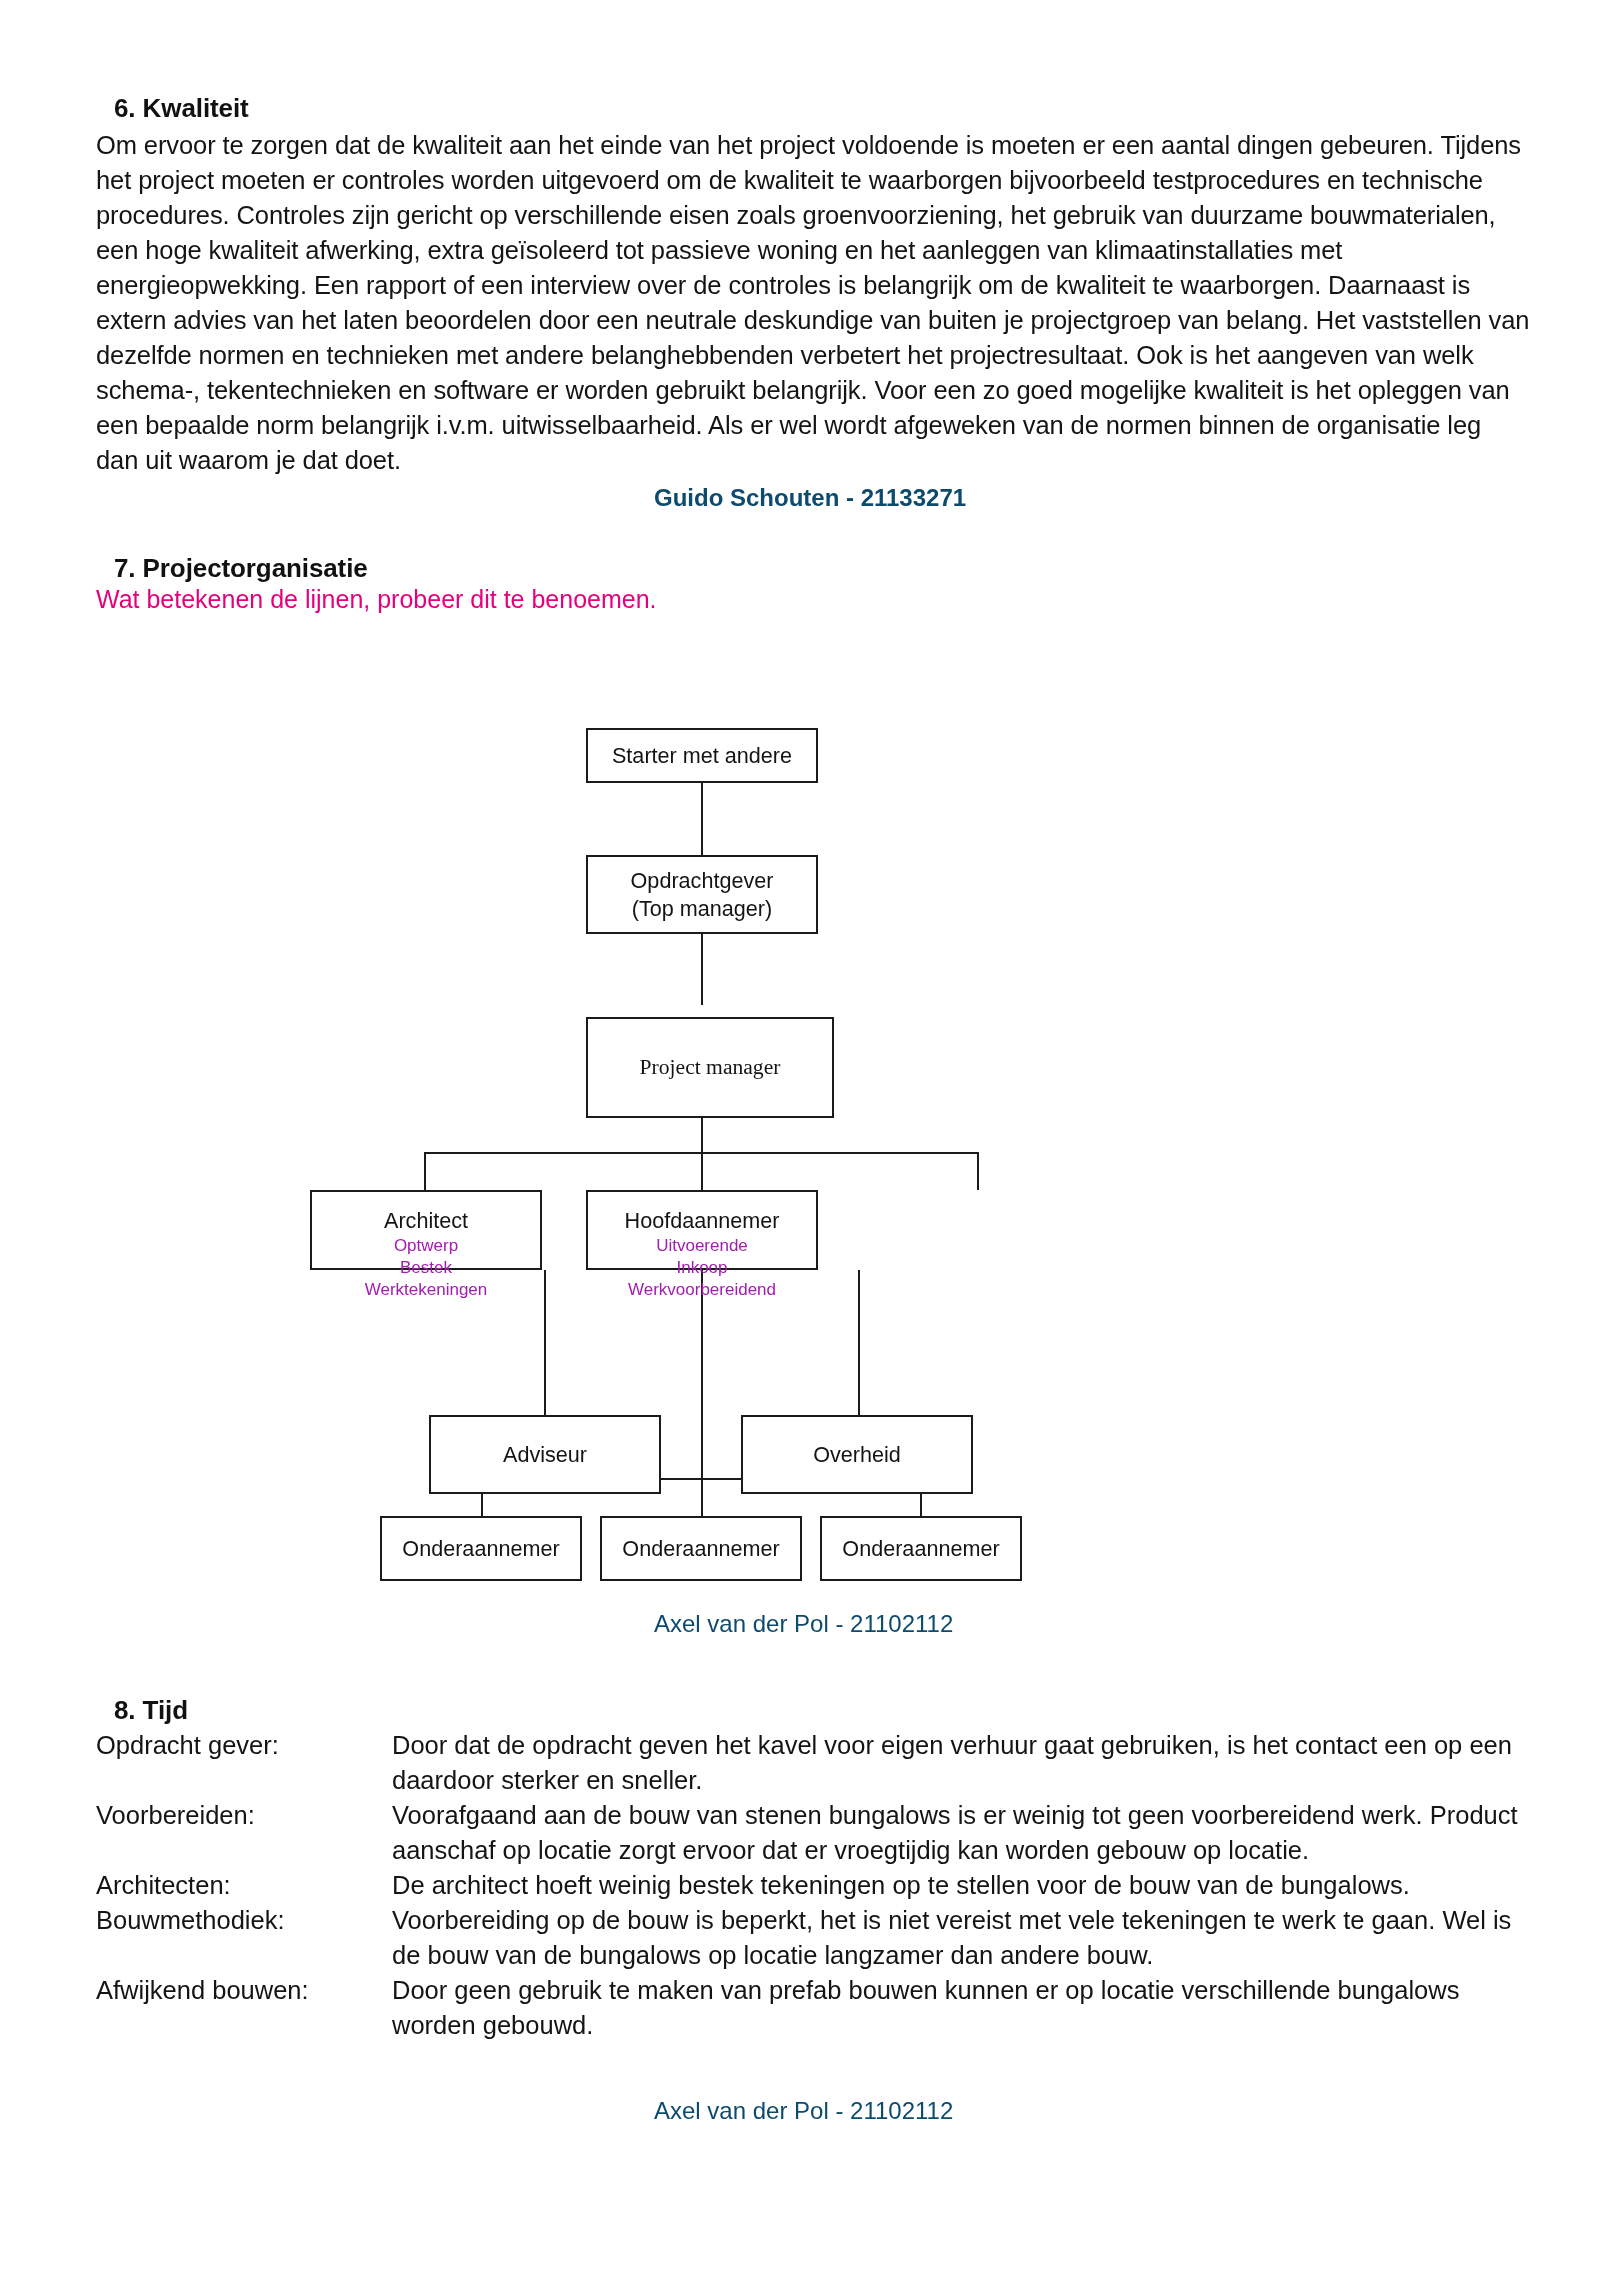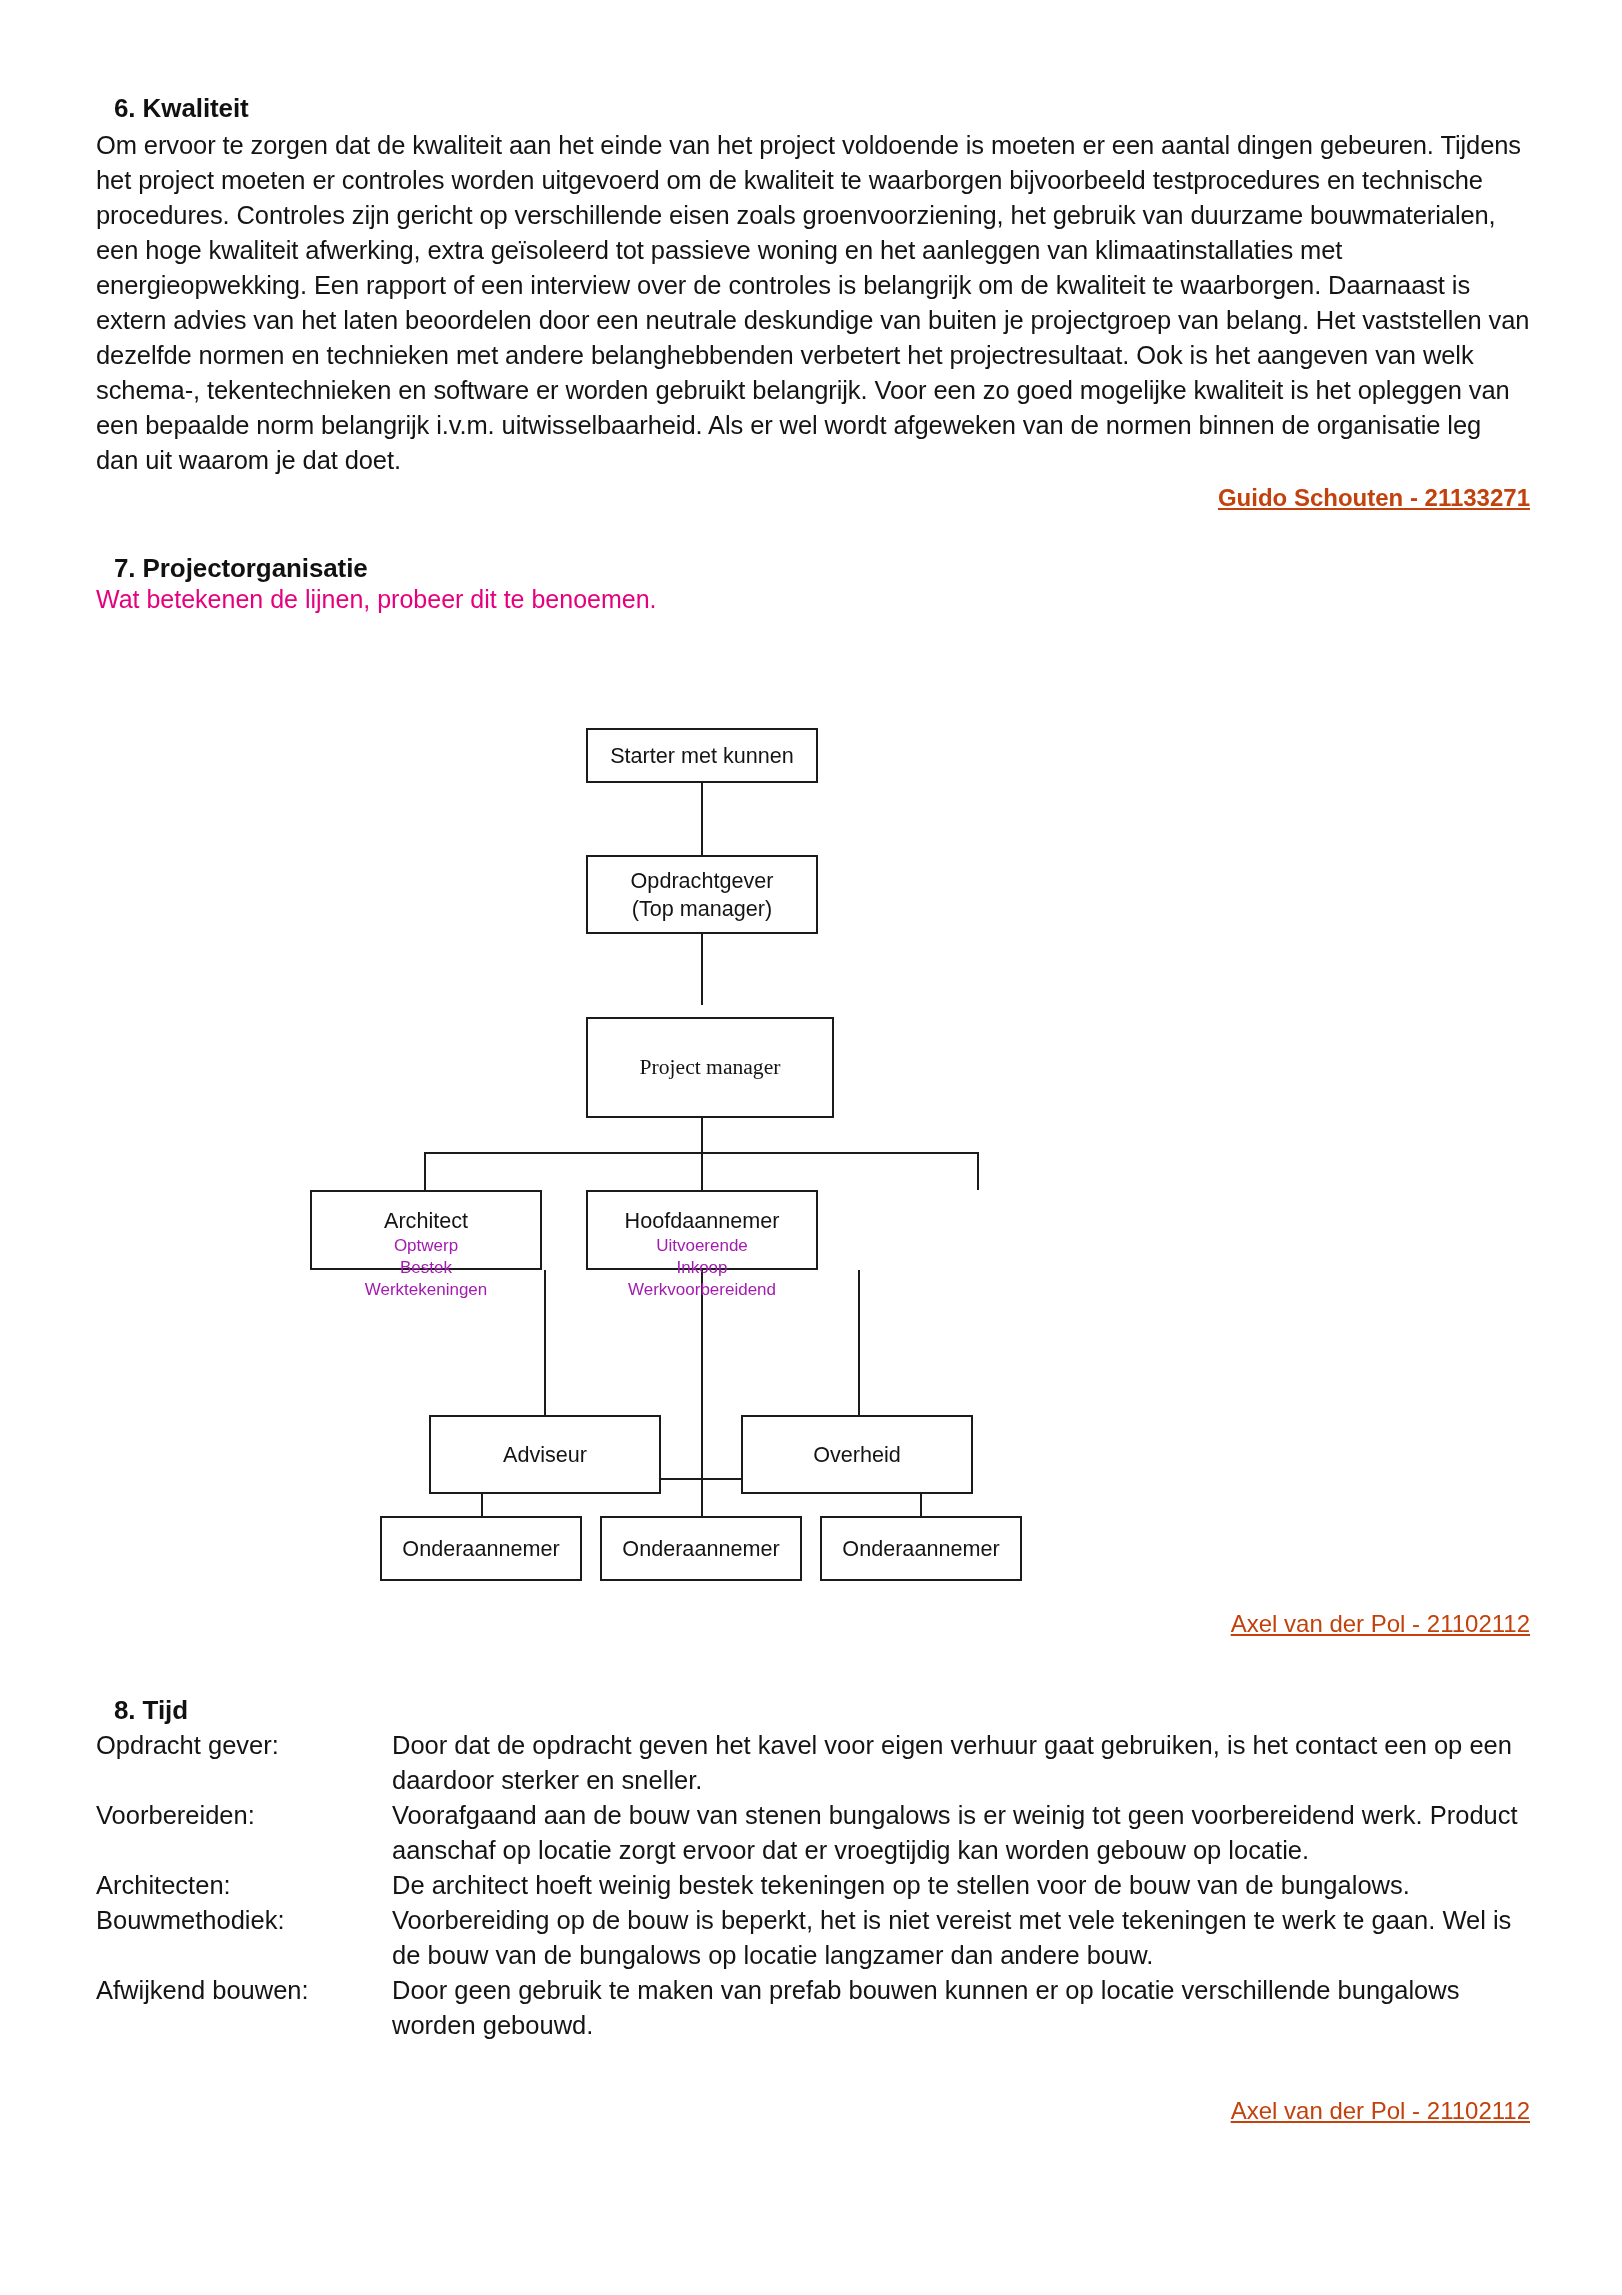--- a/index.html
+++ b/index.html
@@ -17,23 +17,22 @@
   .sec-title {
     font-size:26px; font-weight:bold; color:#111111;
     letter-spacing:-0.1px;
     margin-left:18px;
   }
   .body-text {
     font-size:25.5px; line-height:35px; color:#141414;
     letter-spacing:-0.1px;
   }
   .signature {
-    font-size:24px; font-weight:bold; color:#c2410c;
-    text-align:right;
-    text-decoration:underline;
+    font-size:24px; font-weight:bold; color:#0c4a6e;
+    text-align:left;
   }
   .signature.light { font-weight:normal; }
   .note-pink { font-size:25px; color:#e6007e; line-height:34px; }
 
   
   #sec6-title   { position:absolute; left:96px; top:93px; }
   #sec6-body    { position:absolute; left:96px; top:128px; width:1434px; }
   #sig1         { position:absolute; left:654px; top:484px; width:876px; }
   #sec7-title   { position:absolute; left:96px; top:553px; }
   #sec7-note    { position:absolute; left:96px; top:582px; width:1309px; }
@@ -119,21 +118,21 @@
 
     <div class="conn v" style="left:858px; top:563px; height:145px;"></div>
 
     <div class="conn v" style="left:701px; top:563px; height:209px;"></div>
     <div class="conn h" style="left:481px; top:771px; width:441px;"></div>
     <div class="conn v" style="left:481px; top:771px; height:38px;"></div>
     <div class="conn v" style="left:701px; top:771px; height:38px;"></div>
     <div class="conn v" style="left:920px; top:771px; height:38px;"></div>
 
     <div class="node centered" style="left:586px; top:21px; width:232px; height:55px;">
-      <div class="n-title">Starter met kunnen</div>
+      <div class="n-title">Starter met andere</div>
     </div>
 
     <div class="node centered" style="left:586px; top:148px; width:232px; height:79px;">
       <div class="n-title">Opdrachtgever</div>
       <div class="n-title">(Top manager)</div>
     </div>
 
     <div class="node centered" style="left:586px; top:310px; width:248px; height:101px;font-family:Liberation Serif, serif;">
       <div class="n-title">Project manager</div>
     </div>

